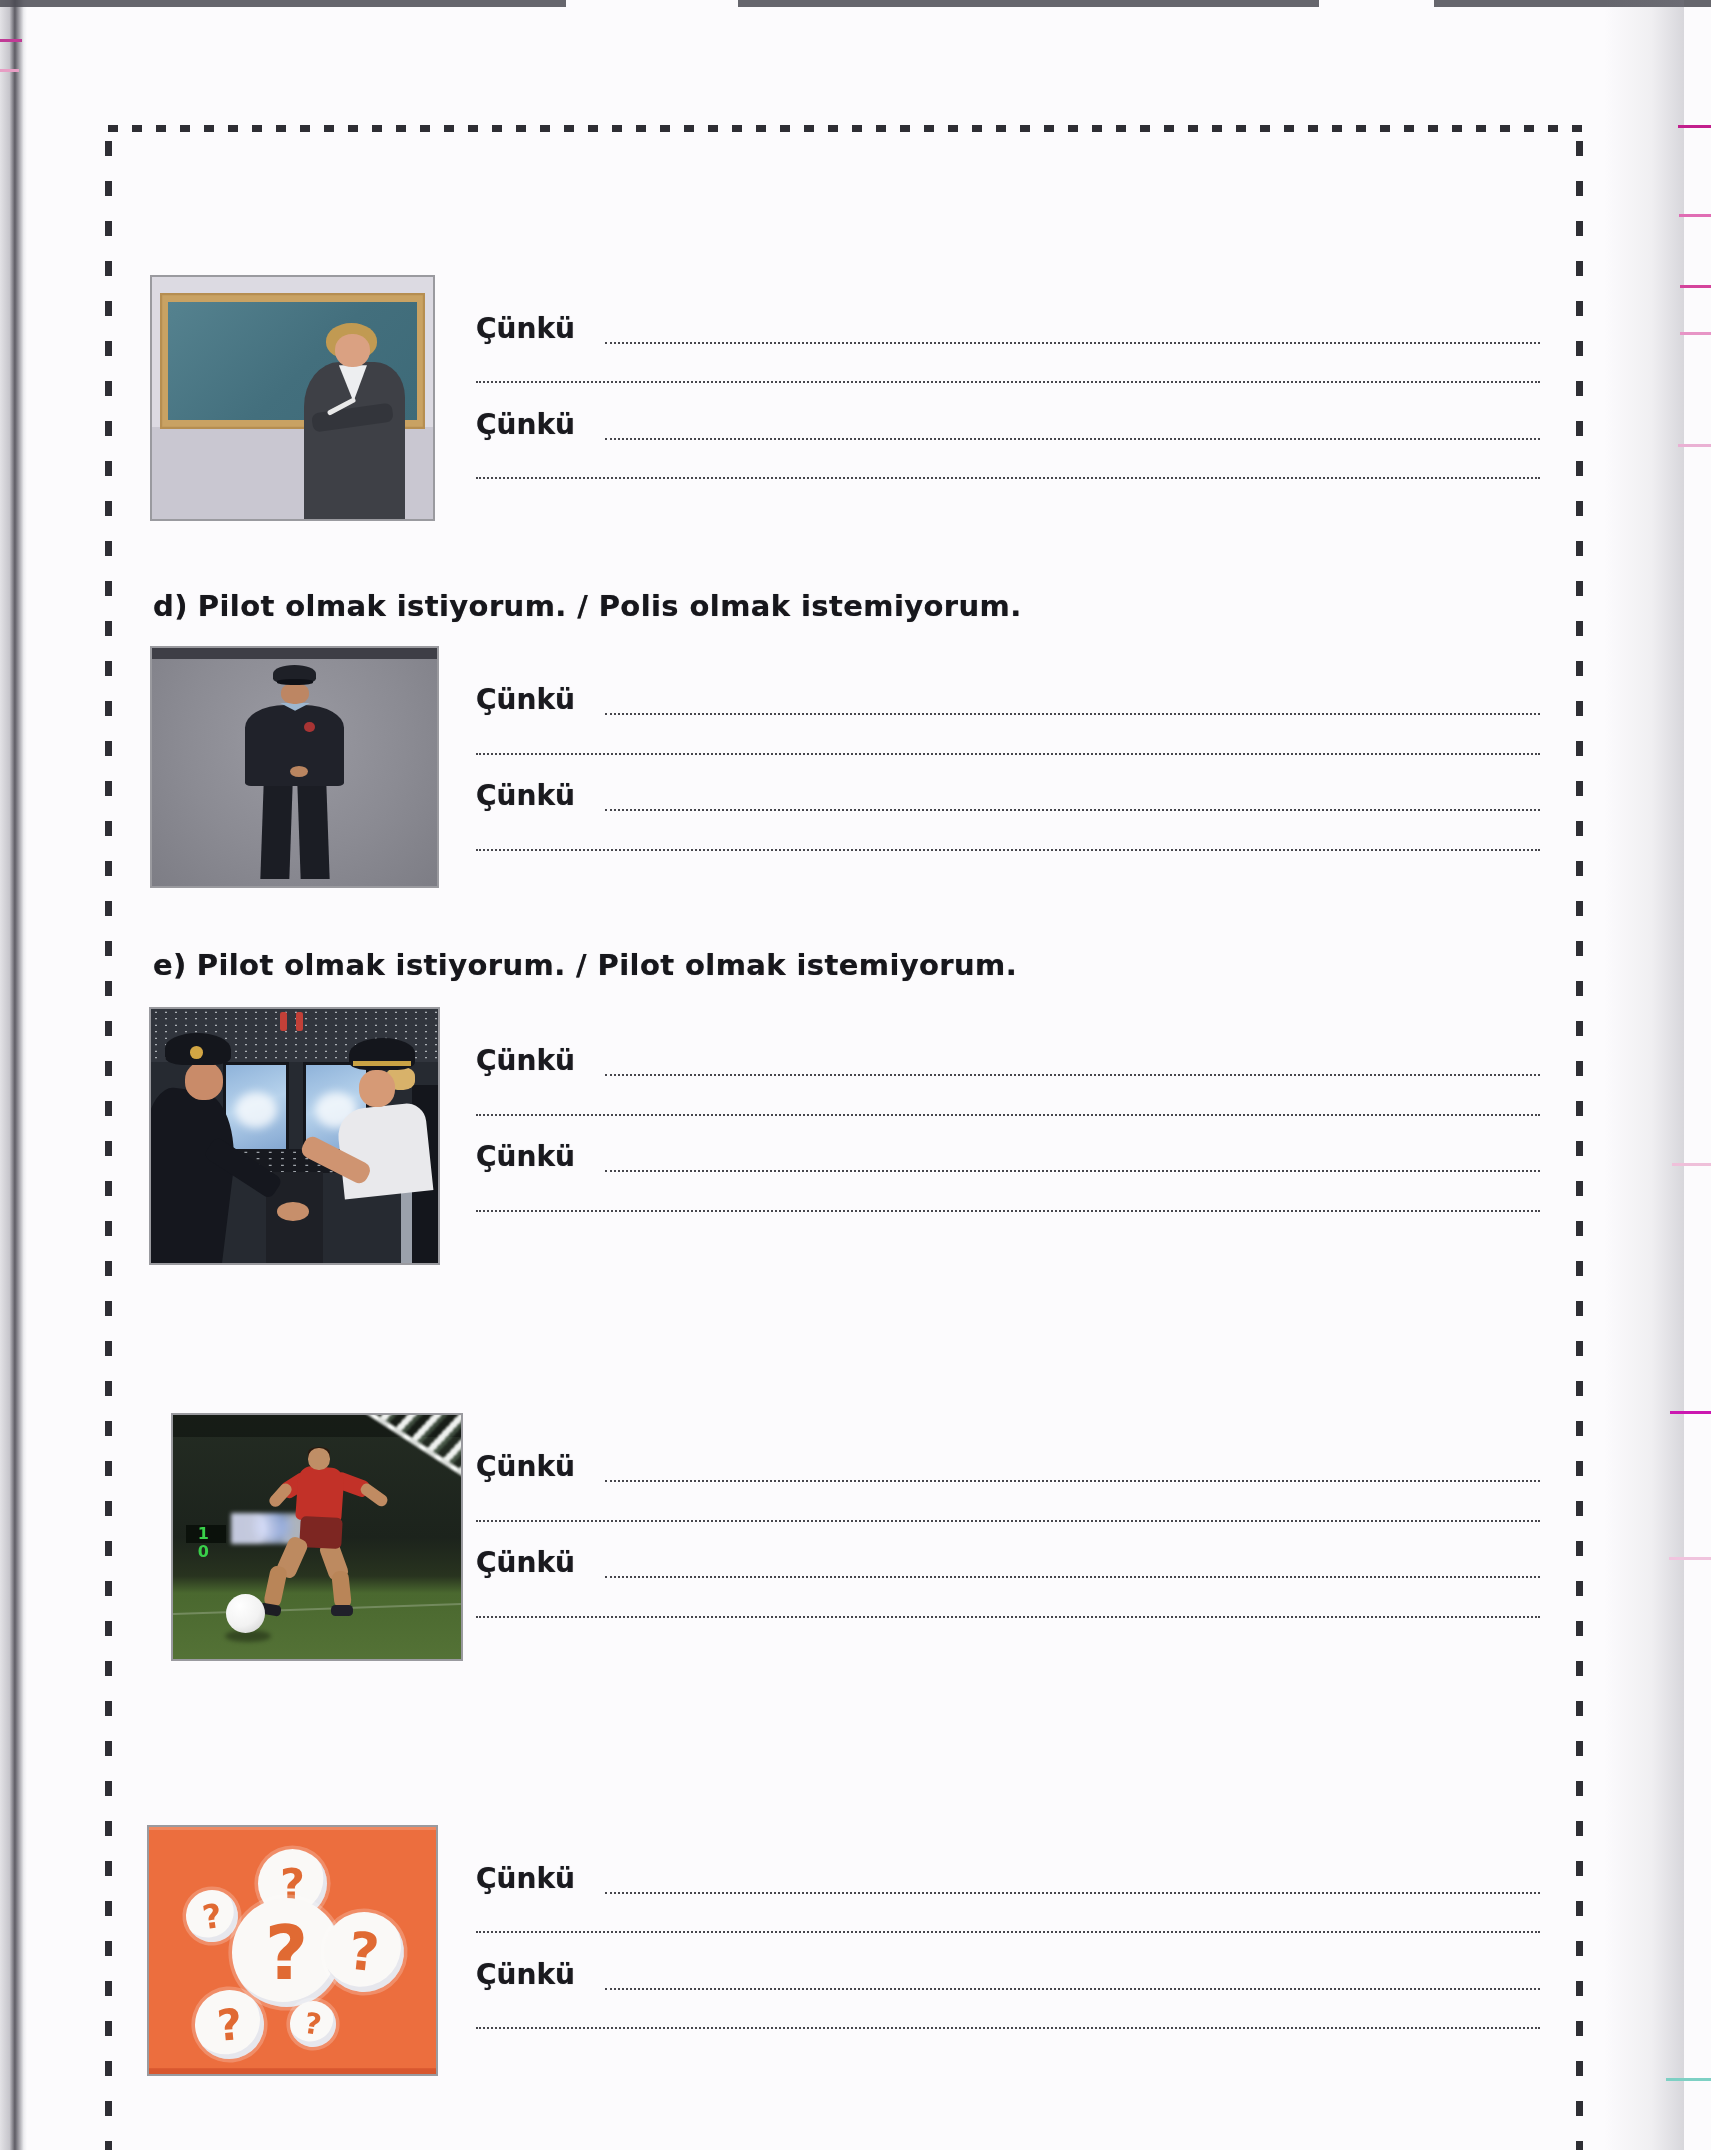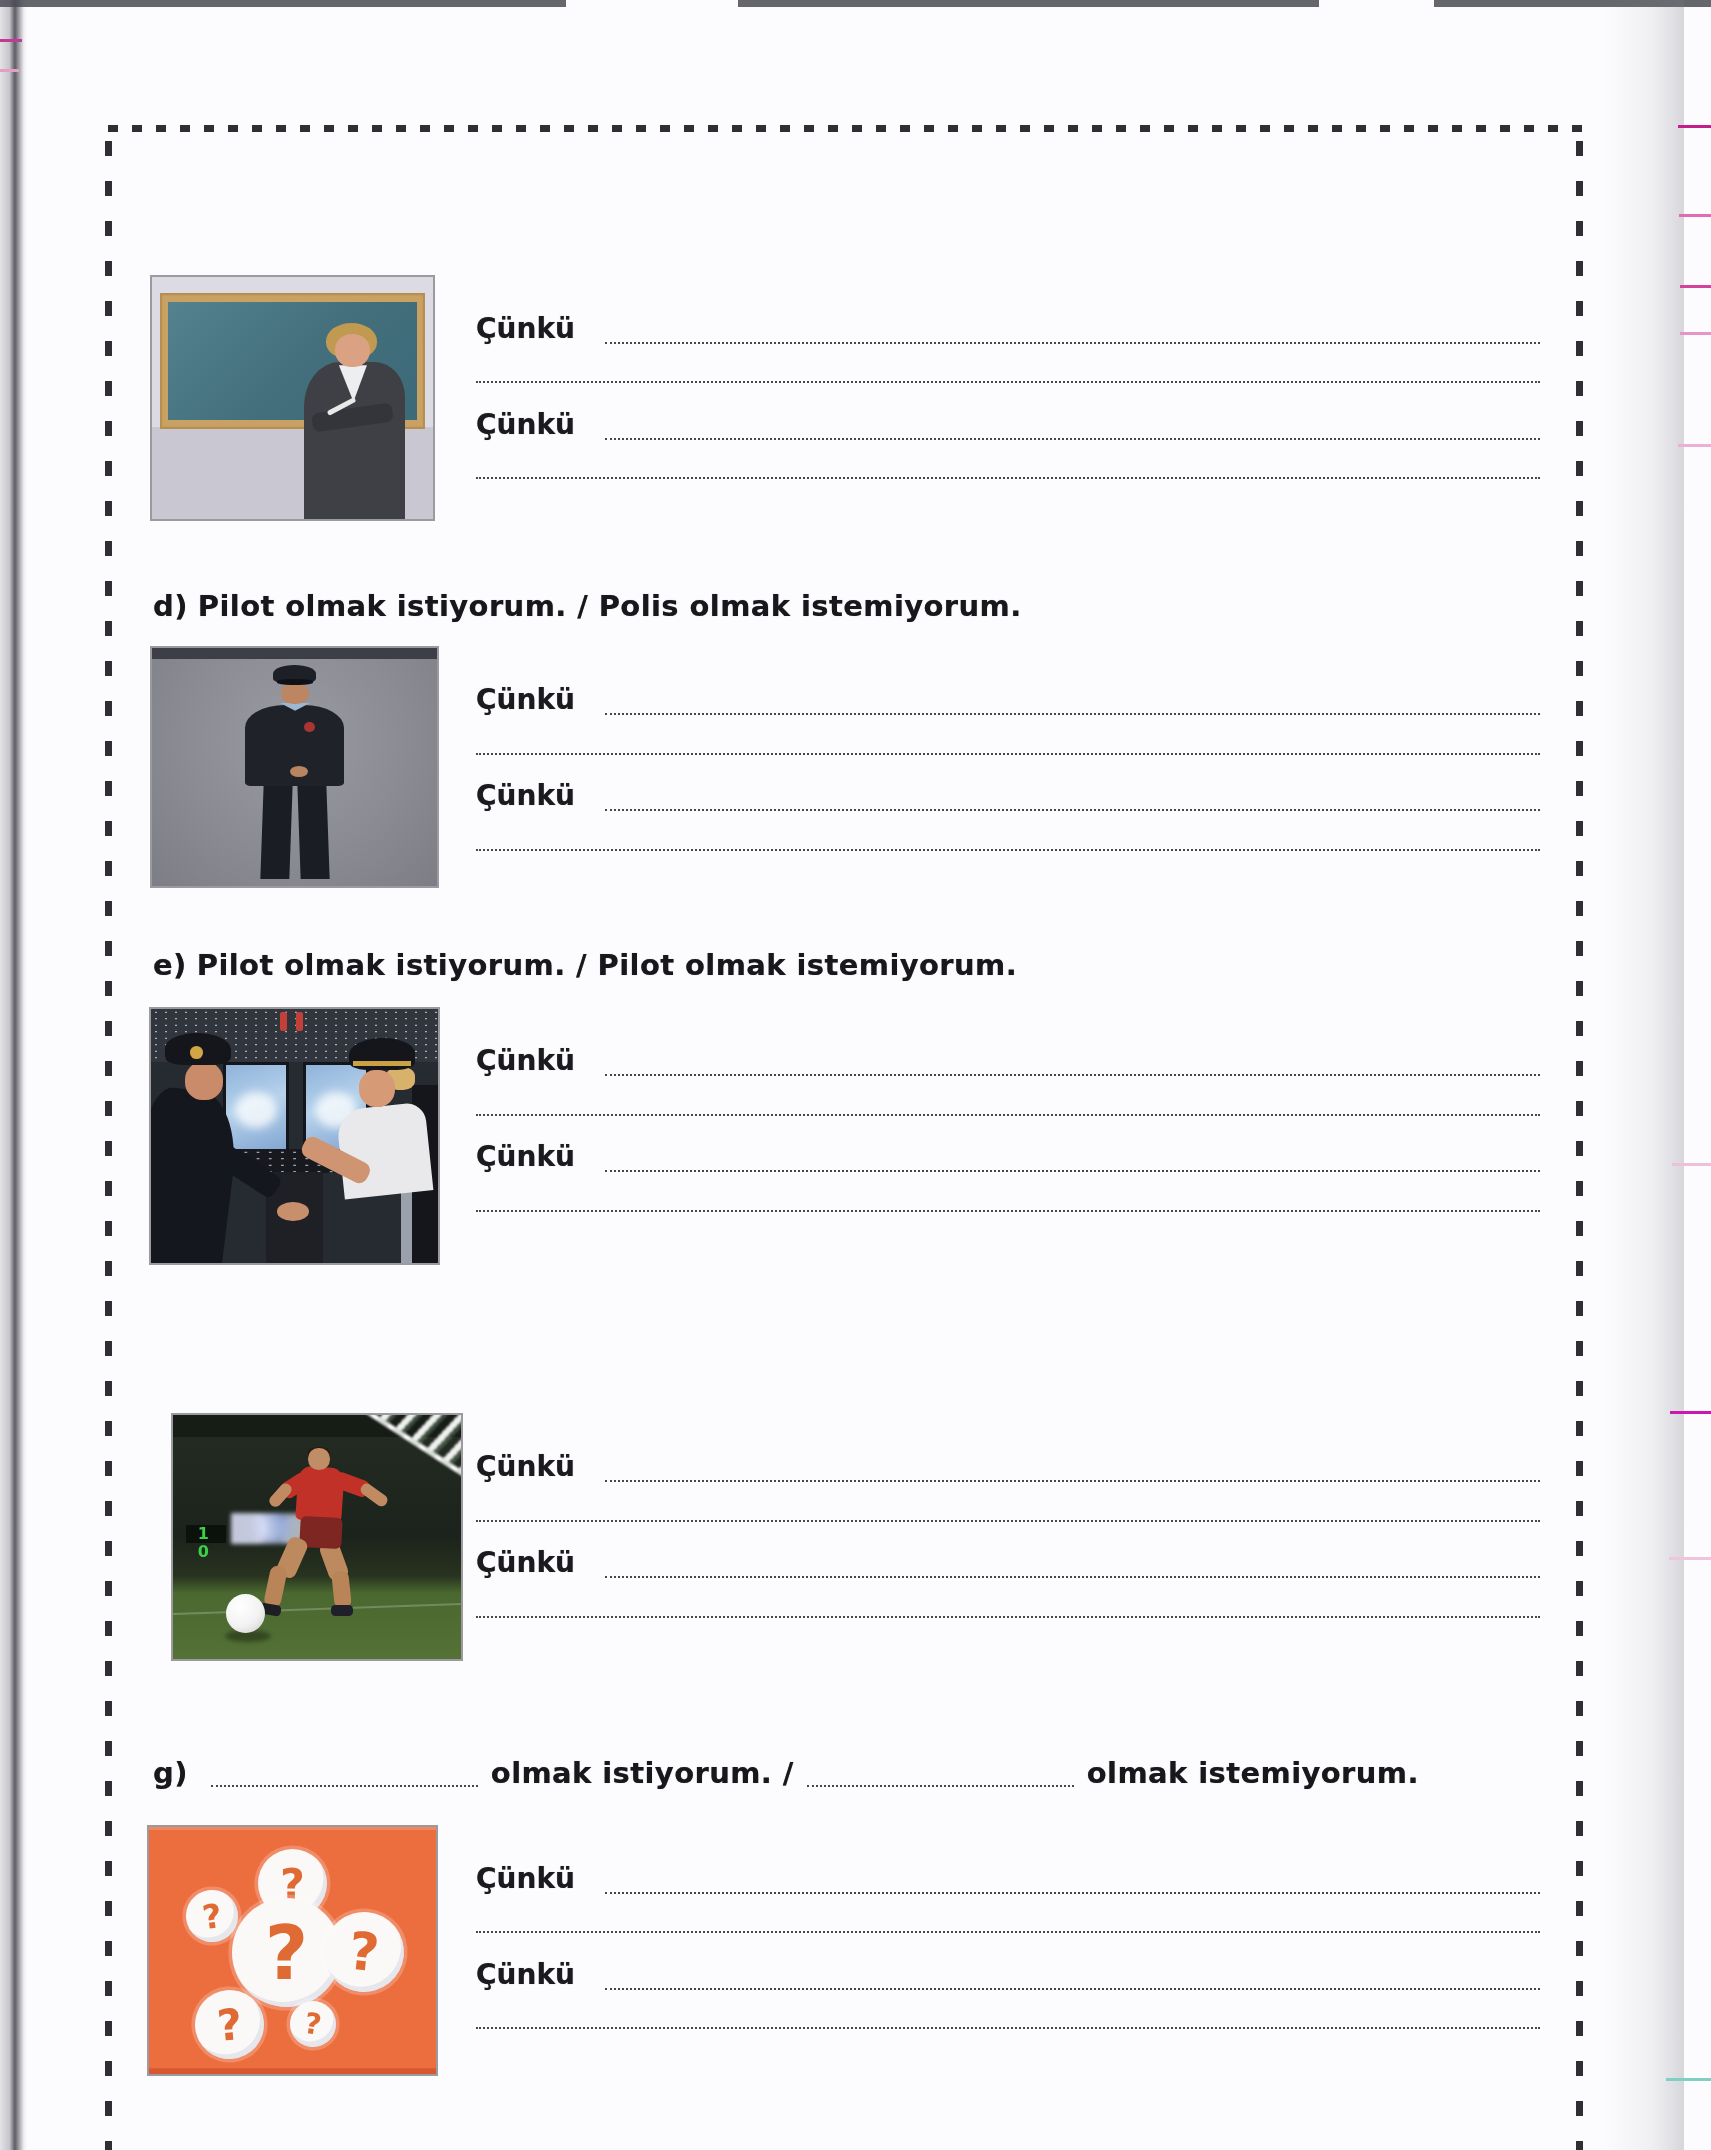--- a/index.html
+++ b/index.html
@@ -265,23 +265,20 @@
     <span class="because-label">Çünkü</span>
     <div class="dotline"></div>
   </div>
   <div class="contline" style="top:1503px;"></div>
   <div class="because-row" style="top:1544px;">
     <span class="because-label">Çünkü</span>
     <div class="dotline"></div>
   </div>
   <div class="contline" style="top:1599px;"></div>
 
-  <div class="heading" style="top:1756px;">
-    <span class="ltr">g)</span><span class="blank"></span><span>olmak istiyorum. /</span><span class="blank"></span><span>olmak istemiyorum.</span>
-  </div>
   <div class="photo ph-quest" style="left:149px;top:1827px;width:287px;height:247px;">
     <div class="q-c" style="left:109px;top:22px;width:69px;height:69px;font-size:43px;">
         <span>?</span>
       </div>
     <div class="q-c" style="left:37px;top:63px;width:52px;height:52px;font-size:33px;transform:rotate(-8deg);">
         <span>?</span>
       </div>
     <div class="q-c" style="left:83px;top:71px;width:109px;height:109px;font-size:75px;">
         <span>?</span>
       </div>

